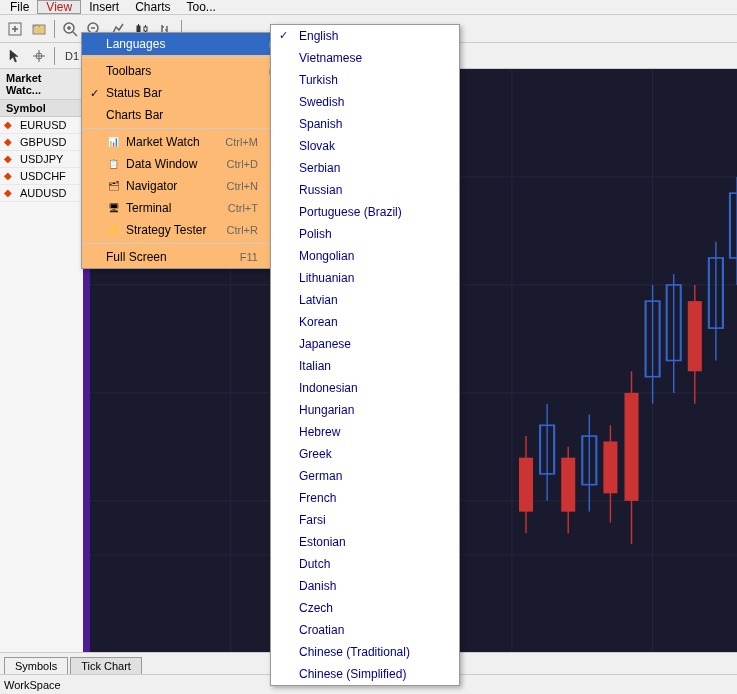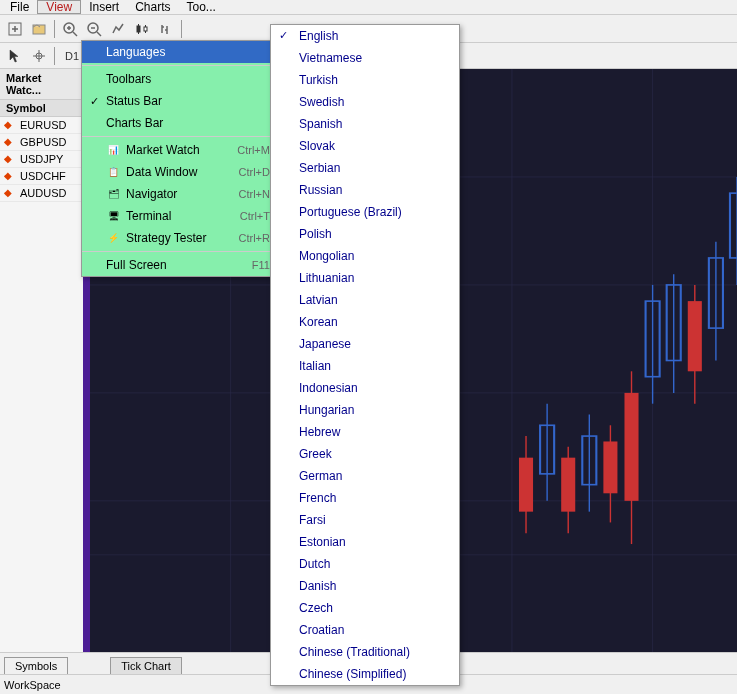--- a/index.html
+++ b/index.html
@@ -172,41 +172,40 @@
     }
 
     
     .bottom-tabs {
       height: 22px;
       background: #f0f0f0;
       border-top: 1px solid #ccc;
       display: flex;
       align-items: flex-end;
       padding: 0 4px;
-      gap: 40px;
     }
     .bottom-tab {
       padding: 2px 10px;
       background: #e0e0e0;
       border: 1px solid #999;
       border-bottom: none;
       cursor: pointer;
       font-size: 11px;
       margin-right: 2px;
     }
     .bottom-tab.active {
       background: #f0f0f0;
     }
 
     
     .view-menu {
       position: absolute;
-      top: 40px;
+      top: 32px;
       left: 81px;
-      background: #86efac;
+      background: #fdba74;
       border: 1px solid #999;
       box-shadow: 2px 2px 5px rgba(0,0,0,0.3);
       z-index: 100;
       min-width: 200px;
     }
     .dropdown-item {
       padding: 4px 24px 4px 24px;
       cursor: pointer;
       display: flex;
       align-items: center;
@@ -219,21 +218,21 @@
       font-size: 8px;
       position: absolute;
       right: 6px;
     }
     .dropdown-item .check {
       position: absolute;
       left: 8px;
       font-size: 11px;
     }
     .dropdown-item .shortcut {
-      margin-left: 32px;
+      margin-left: 20px;
       color: #666;
       font-size: 11px;
     }
     .dropdown-separator {
       height: 1px;
       background: #ccc;
       margin: 2px 0;
     }
     .dropdown-item .icon-placeholder {
       width: 16px;

